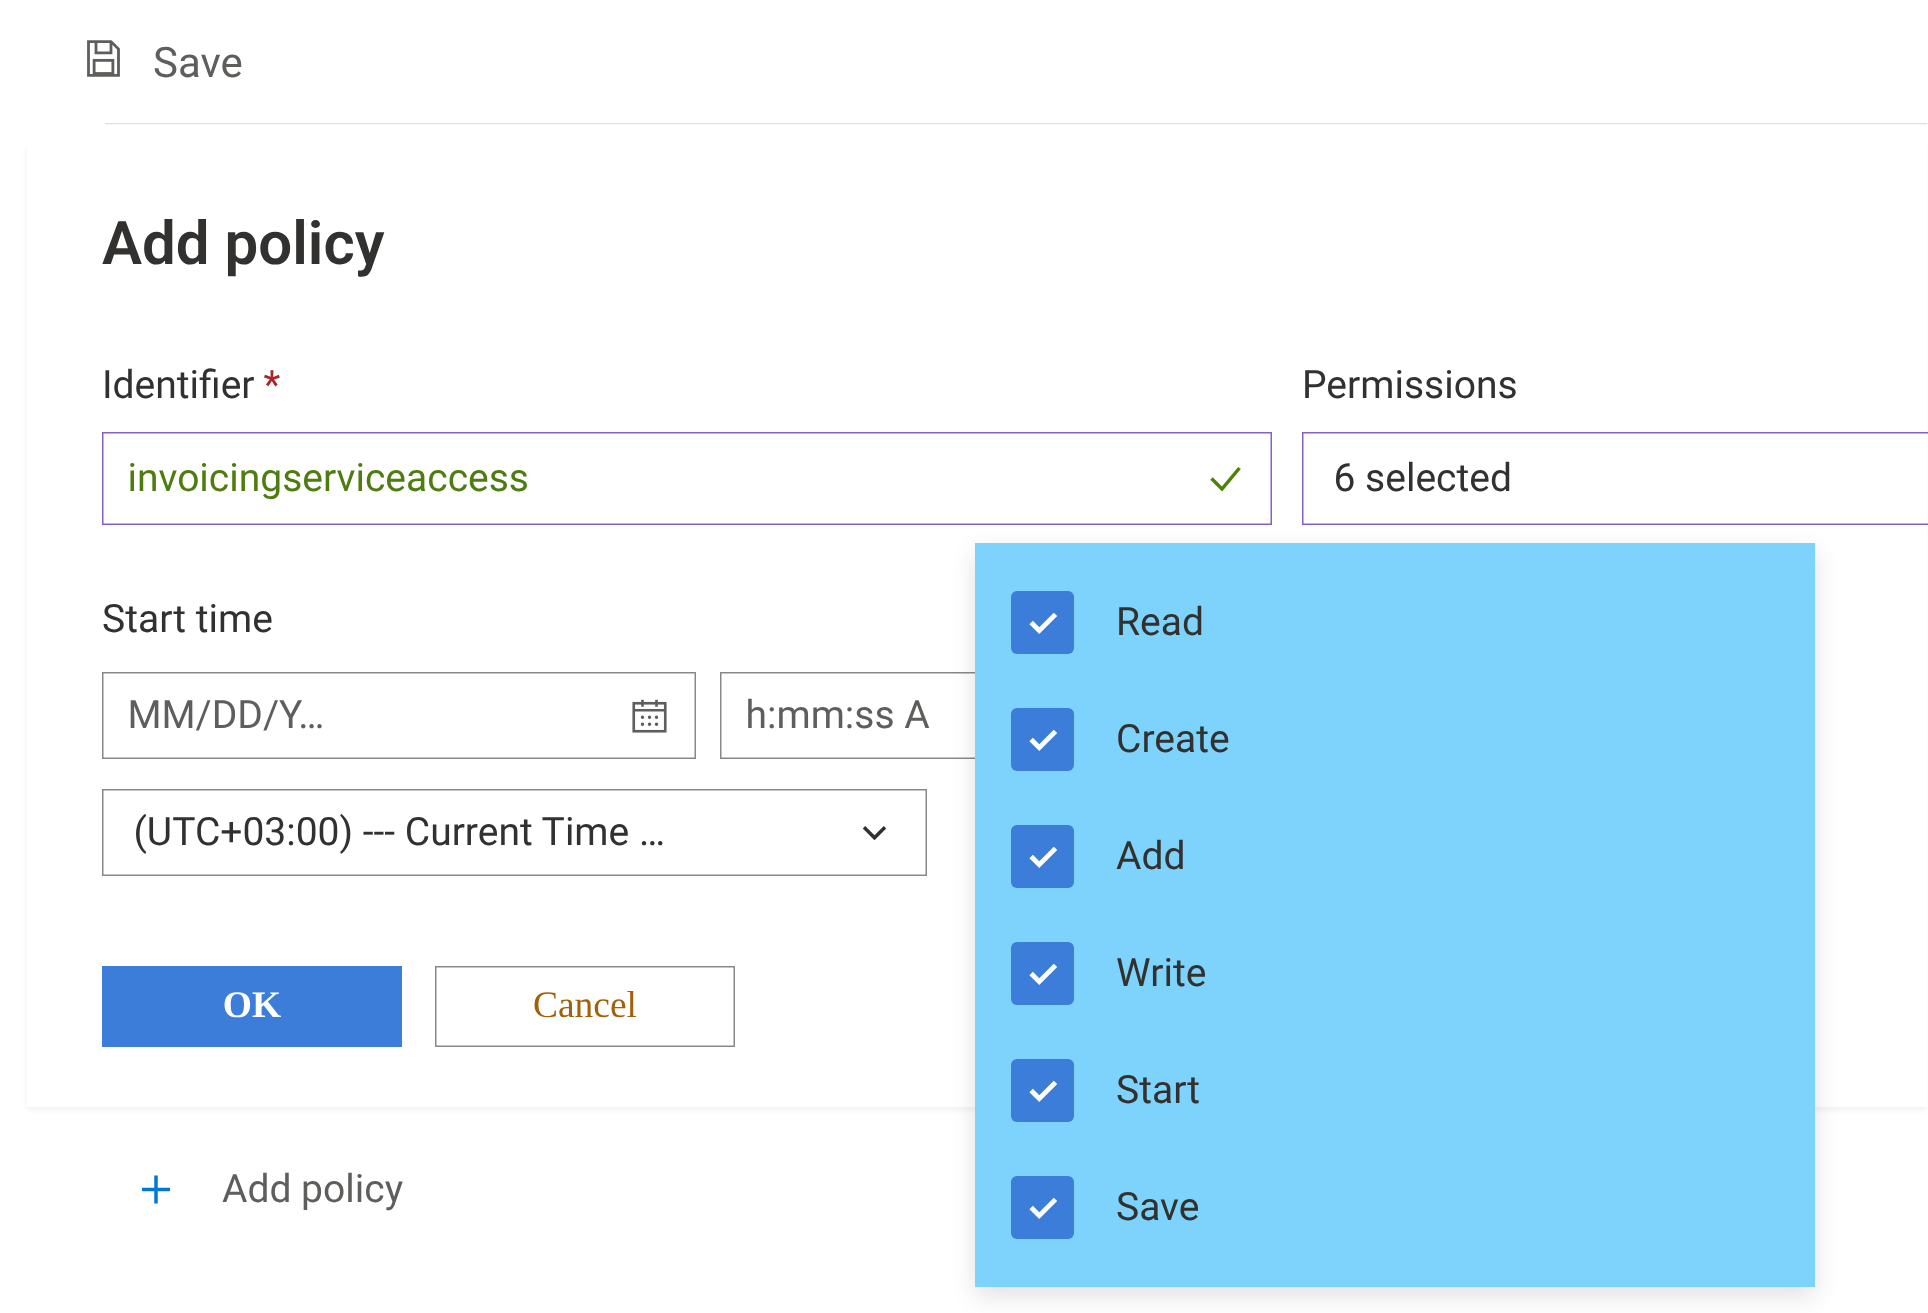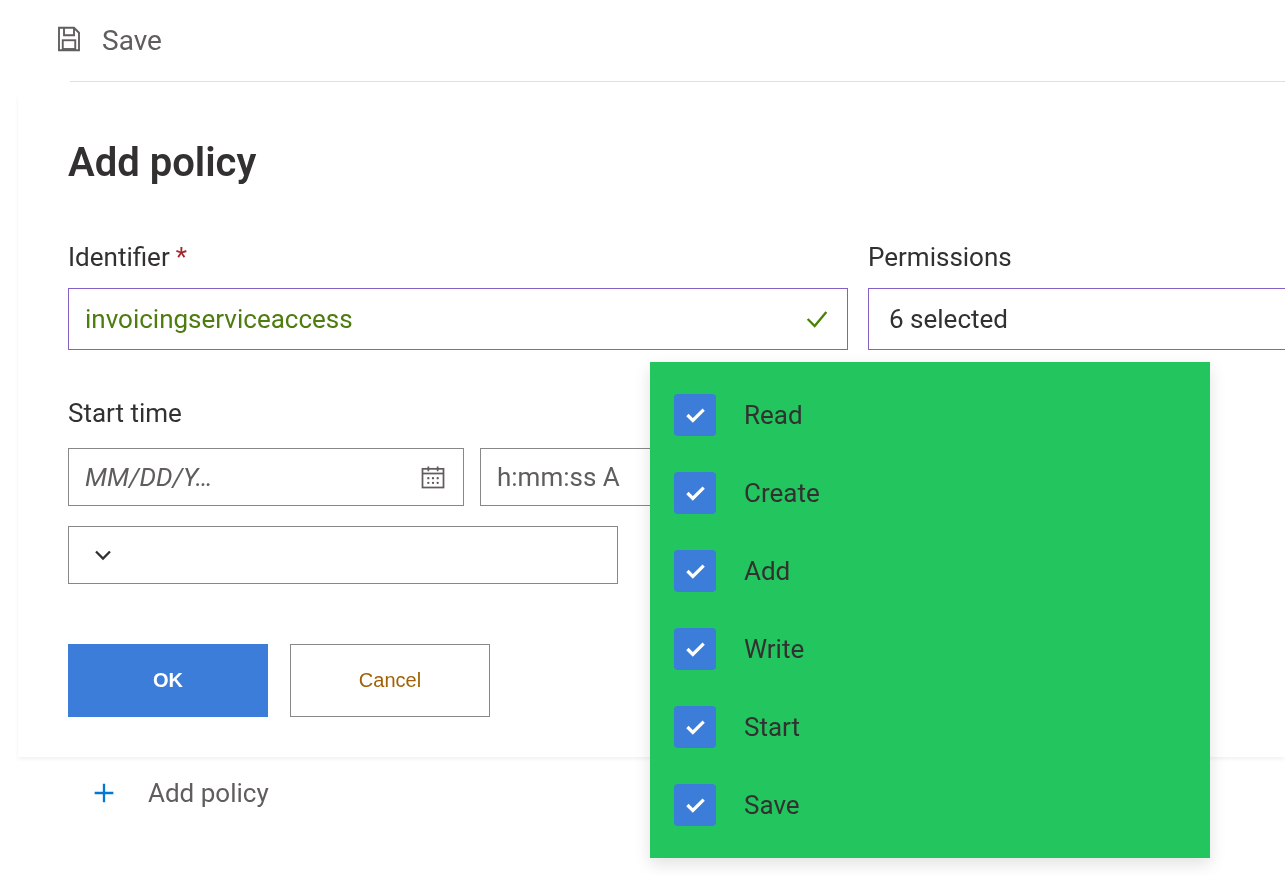--- a/index.html
+++ b/index.html
@@ -109,21 +109,20 @@
     }
     .date-input-wrap input {
       border: none;
       outline: none;
       font-size: 26px;
       color: #737373;
       flex: 1;
       min-width: 0;
       background: transparent;
       font-family: inherit;
-      font-style: italic;
     }
     .date-input-wrap input::placeholder { color: #605e5c; }
     .cal-icon {
       width: 28px;
       height: 28px;
       stroke: #605e5c;
       fill: none;
       flex-shrink: 0;
     }
     .time-input-wrap {
@@ -169,26 +168,26 @@
       fill: none;
       stroke-width: 2;
       flex-shrink: 0;
     }
     .btn-row {
       display: flex;
       gap: 22px;
       margin-top: 60px;
     }
     .btn {
-      height: 73px;
+      height: 54px;
       width: 200px;
-      font-size: 20px;
+      font-size: 25px;
       border: none;
       cursor: pointer;
-      font-family: Liberation Sans, sans-serif;
+      font-family: Liberation Serif, serif;
     }
     .btn-primary {
       background: #3b7dd8;
       color: #ffffff;
       font-weight: 600;
     }
     .btn-secondary {
       background: #ffffff;
       color: #a16207;
       border: 1px solid #8a8886;
@@ -203,21 +202,21 @@
       font-size: 26px;
       color: #323130;
       cursor: pointer;
       width: 560px;
     }
     .perm-dropdown {
       position: absolute;
       top: 362px;
       left: 650px;
       width: 560px;
-      background: #22c55e;
+      background: #7dd3fc;
       box-shadow: 0 6px 16px rgba(0,0,0,0.12);
       padding: 14px 0;
     }
     .perm-item {
       display: flex;
       align-items: center;
       gap: 28px;
       padding: 18px 24px;
       cursor: pointer;
     }
@@ -315,20 +314,21 @@
             <circle cx="8" cy="17" r="0.5" fill="#605e5c"></circle>
             <circle cx="12" cy="17" r="0.5" fill="#605e5c"></circle>
             <circle cx="16" cy="17" r="0.5" fill="#605e5c"></circle>
           </svg>
         </div>
         <div class="time-input-wrap">
           <input type="text" placeholder="h:mm:ss A" style="">
         </div>
       </div>
       <div class="tz-select">
+        <span class="tz-text">(UTC+03:00) --- Current Time …</span>
         <svg class="chevron" viewBox="0 0 24 24">
           <path d="M6 9l6 6 6-6"></path>
         </svg>
       </div>
 
       <div class="btn-row">
         <button class="btn btn-primary">OK</button>
         <button class="btn btn-secondary">Cancel</button>
       </div>
     </div>

